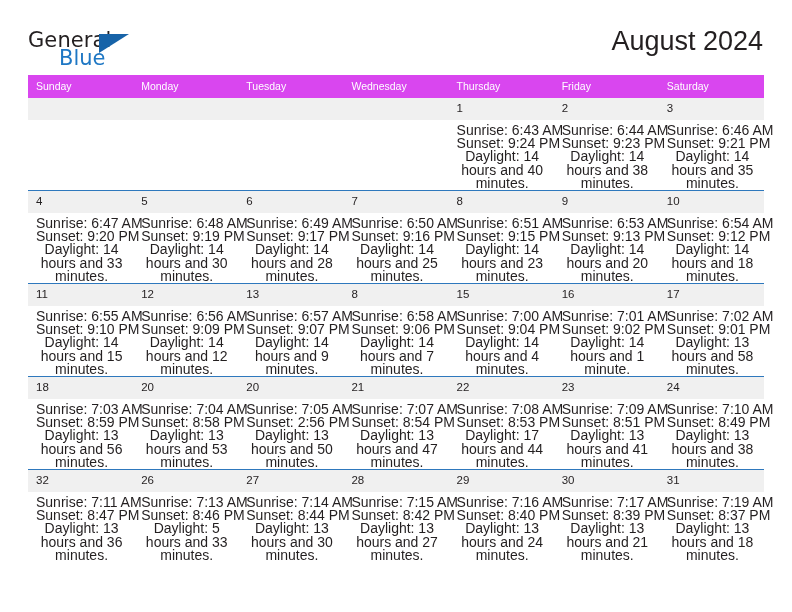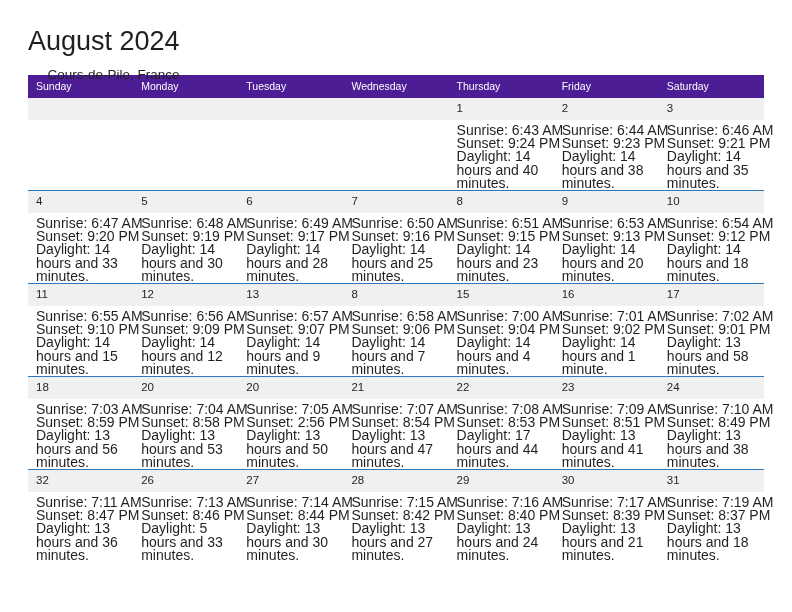--- a/index.html
+++ b/index.html
@@ -62,21 +62,21 @@
     position: absolute;
     left: 71px;
     top: 8px;
     width: 0;
     height: 0;
     border-left: 30px solid #1763a8;
     border-bottom: 19px solid transparent;
   }
 
   .title-block {
-    text-align: right;
+    text-align: center;
     flex: 0 0 auto;
     padding-right: 1px;
   }
   .cal-title {
     font-size: 27px;
     font-weight: 400;
     color: #231f20;
     line-height: 30px;
     white-space: nowrap;
   }
@@ -91,21 +91,21 @@
 
   
   .calendar {
     width: 736px;
     border-collapse: collapse;
     table-layout: fixed;
     margin-top: 1px;
   }
 
   .calendar thead th {
-    background: #4c1d95;
+    background: #d946ef;
     color: #ffffff;
     font-size: 10.5px;
     font-weight: 400;
     text-align: left;
     padding: 5px 0 6px 8px;
     height: 12px;
     line-height: 12px;
     border: none;
   }
 
@@ -143,33 +143,38 @@
     padding: 4px 6px 0 8px;
     font-size: 14px;
     line-height: 13.2px;
     color: #231f20;
   }
   .info div {
     white-space: nowrap;
   }
   .info .daylight {
     white-space: normal;
+    text-align: center;
   }
 </style>
 </head>
 <body>
 
 <div class="page">
 
   <div class="header">
 
+    <div class="logo">
+      <span class="logo-general">General</span>
+      <span class="logo-tri"></span>
+      <span class="logo-blue">Blue</span>
+    </div>
 
     <div class="title-block">
       <div class="cal-title">August 2024</div>
-      <div class="cal-subtitle">Cours-de-Pile, France</div>
     </div>
 
   </div>
 
   <table class="calendar">
     <thead>
       <tr>
         <th>Sunday</th>
         <th>Monday</th>
         <th>Tuesday</th>

